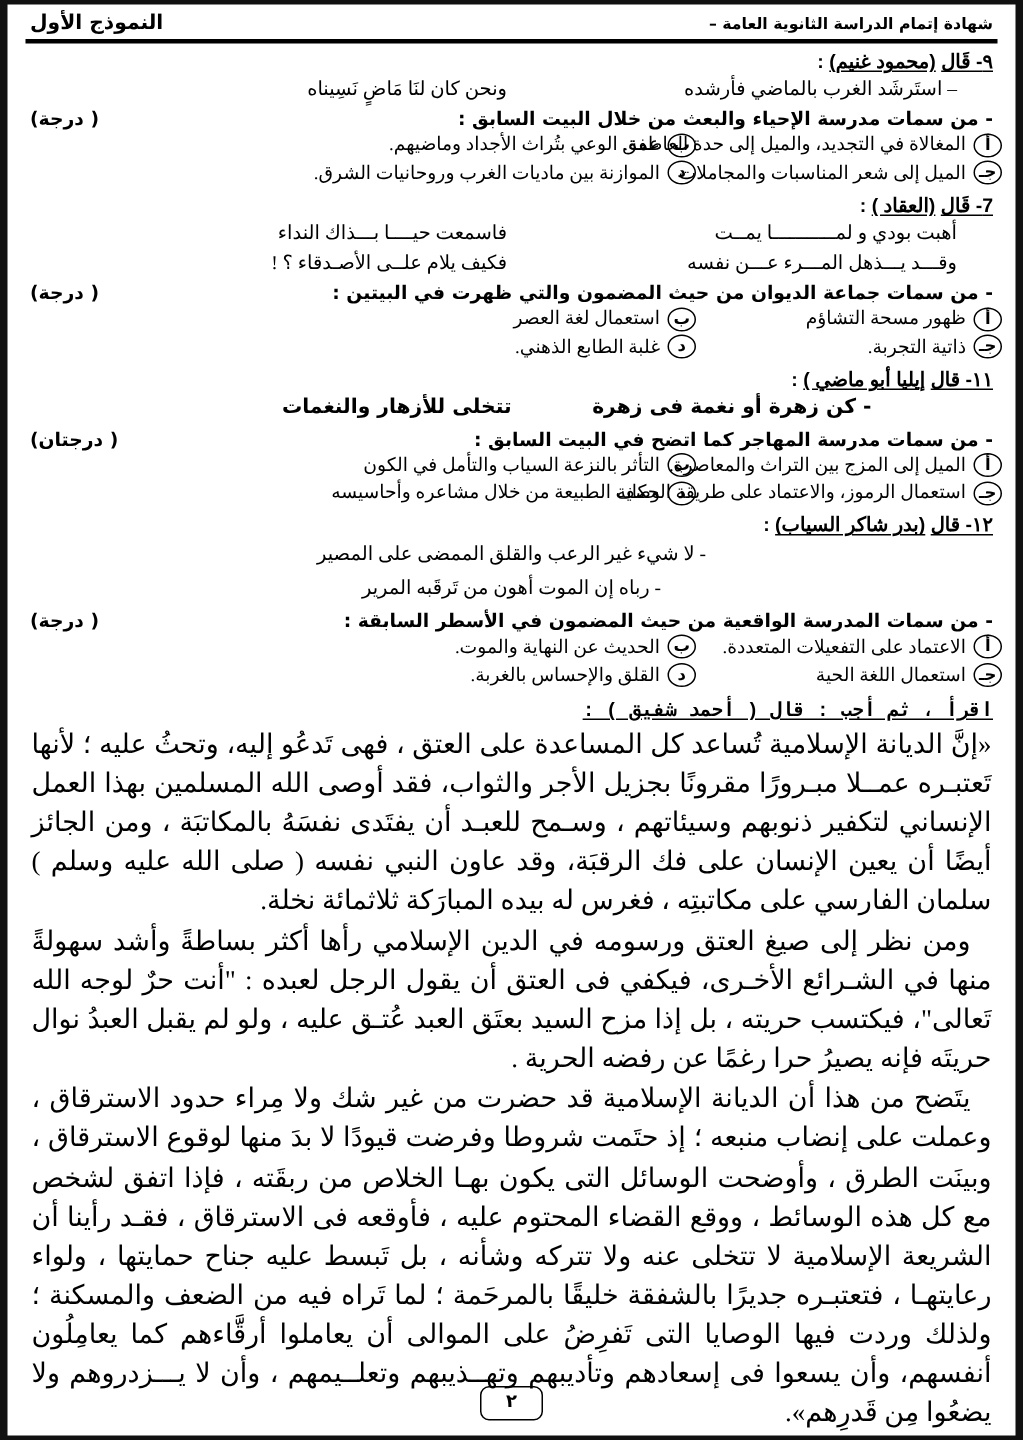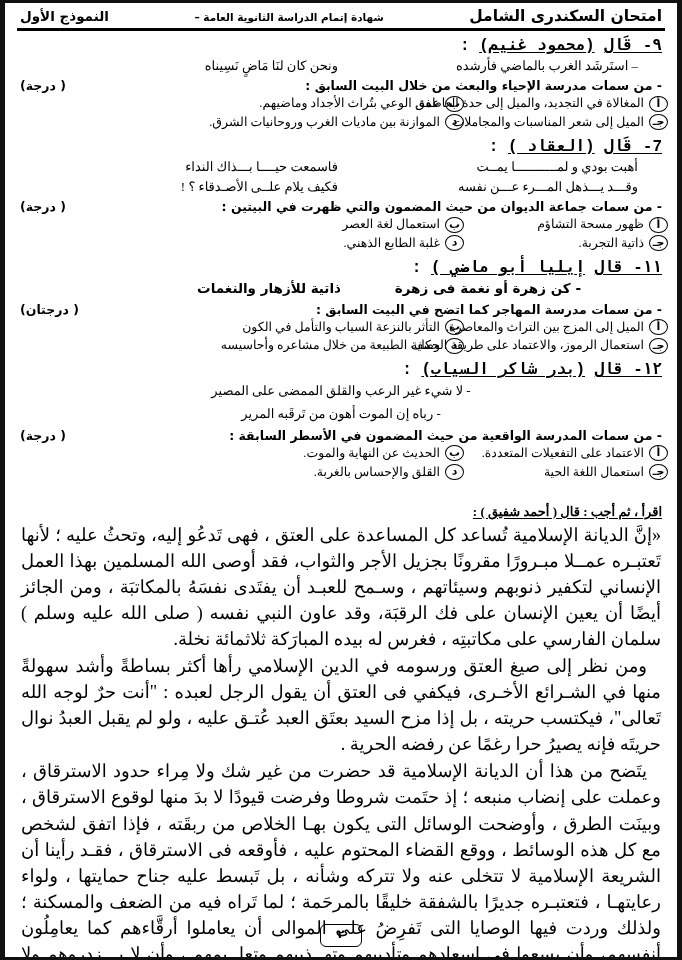--- a/index.html
+++ b/index.html
@@ -61,23 +61,23 @@
   .header-rule {
     height: 0;
     border-top: 3px solid #000;
     margin: 1px 3px 0 3px;
   }
 
   
   .qblock { margin-top: 4px; }
 
   .qhead {
-    font-family: Liberation Mono, monospace;
-    font-weight: bold;
-    font-size: 16px;
+    font-family: Liberation Sans, sans-serif;
+    font-weight: bold;
+    font-size: 13px;
     padding-right: 6px;
     margin-bottom: 1px;
   }
   .qhead .uline {
     text-decoration: underline;
     text-underline-offset: 2px;
   }
 
   
   .verse-row {
@@ -155,27 +155,27 @@
     font-size: 11px;
     font-weight: bold;
     line-height: 14px;
     text-align: center;
     box-sizing: border-box;
   }
   .opt-text { white-space: nowrap; }
 
   
   .passage-head {
-    font-family: Liberation Serif, serif;
+    font-family: Liberation Mono, monospace;
     font-weight: bold;
     font-size: 13px;
     text-decoration: underline;
     text-underline-offset: 2px;
     padding-right: 6px;
-    margin-top: 22px;
+    margin-top: 6px;
     margin-bottom: 2px;
   }
   .passage {
     font-size: 18px;
     line-height: 1.45;
     text-align: justify;
     text-align-last: right;
     padding: 0 7px 0 7px;
   }
   .passage p {
@@ -205,21 +205,20 @@
     font-weight: bold;
   }
 </style>
 </head>
 <body>
 
 <div class="page">
   <div class="inner">
 
     <div class="header">
-      <span class="header-title">امتحان السكندرى الشامل</span>
       <span class="header-mid">شهادة إتمام الدراسة الثانوية العامة –</span>
       <span class="header-model">النموذج الأول</span>
     </div>
     <div class="header-rule"></div>
 
     <div class="qblock">
       <div class="qhead">
         <span class="uline">٩- قَال</span>
         <span class="uline">(محمود غنيم)</span>
         <span>:</span>
@@ -302,21 +301,21 @@
 
     <div class="qblock">
       <div class="qhead">
         <span class="uline">١١- قال</span>
         <span class="uline">إيليا أبو ماضي )</span>
         <span>:</span>
       </div>
 
       <div class="verse-center-row">
         <span class="h">- كن زهرة أو نغمة فى زهرة</span>
-        <span class="h">ذاتية للأزهار والنغمات</span>
+        <span class="h">تتخلى للأزهار والنغمات</span>
       </div>
 
       <div class="stem">
         <span class="stem-text">- من سمات مدرسة المهاجر كما اتضح في البيت السابق :</span>
         <span class="marks">( درجتان)</span>
       </div>
 
       <div class="opt-row">
         <span class="opt opt-a">
           <span class="bubble">أ</span>

